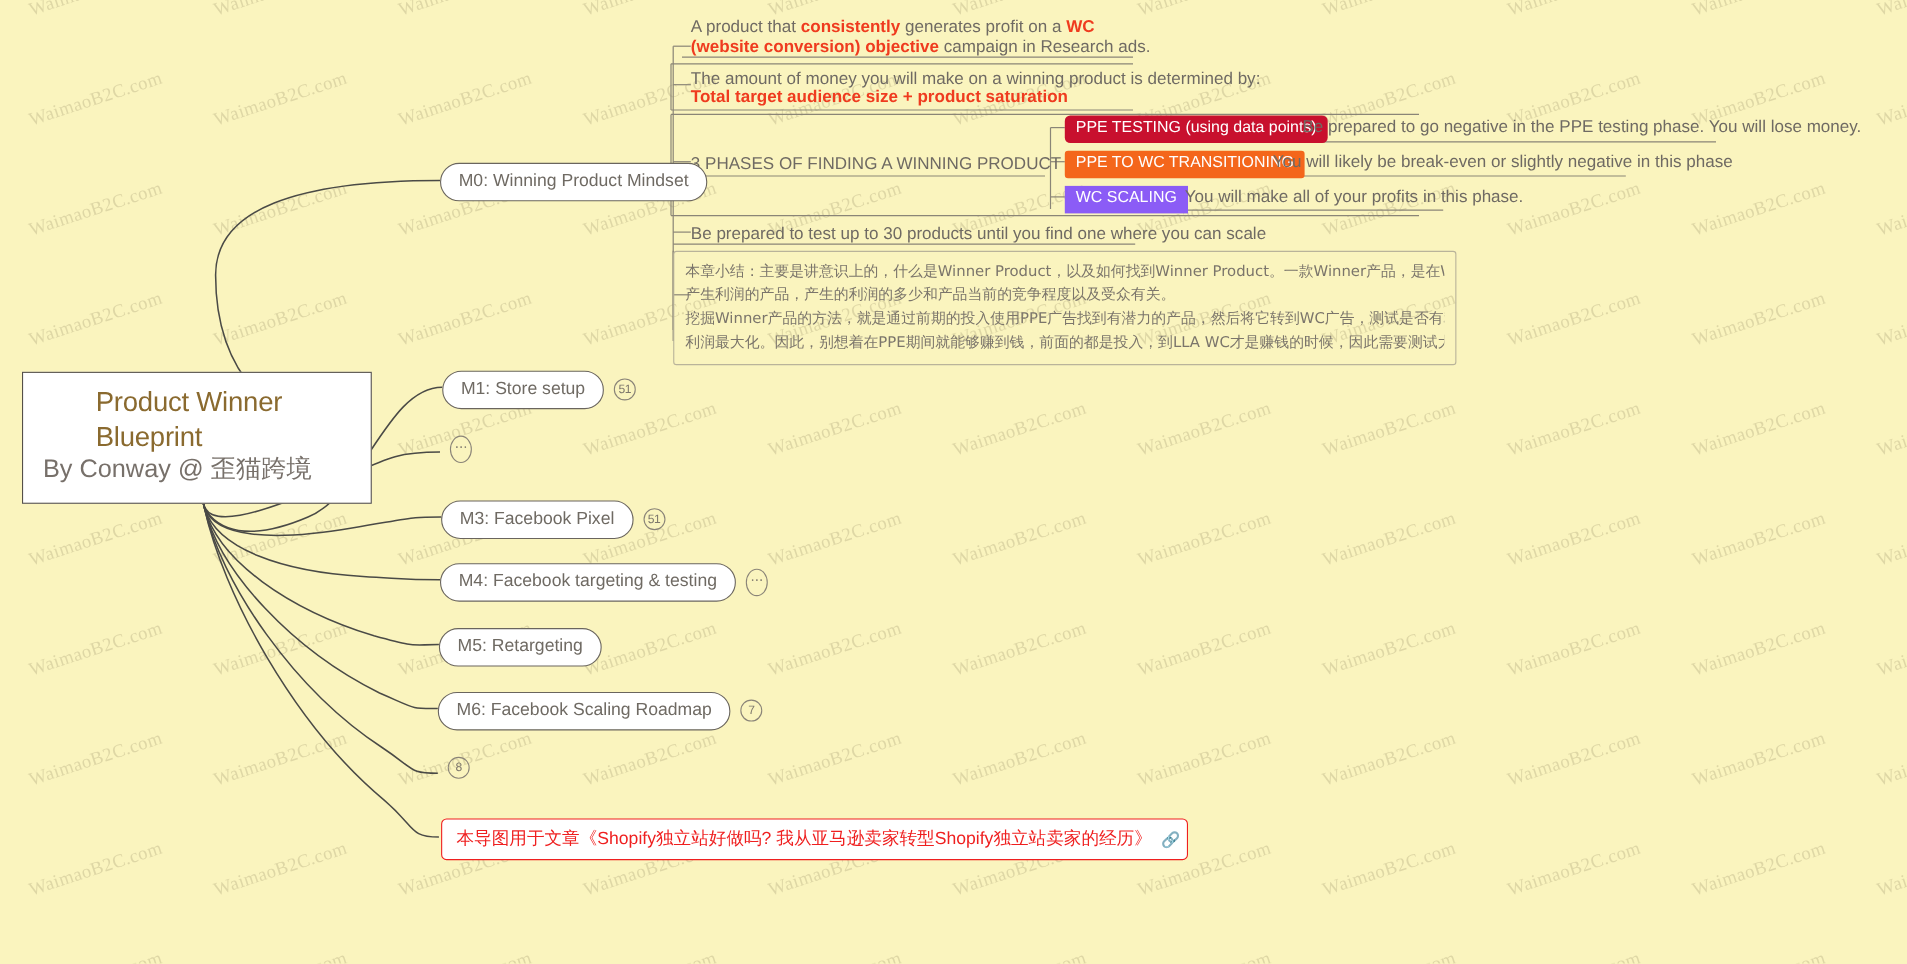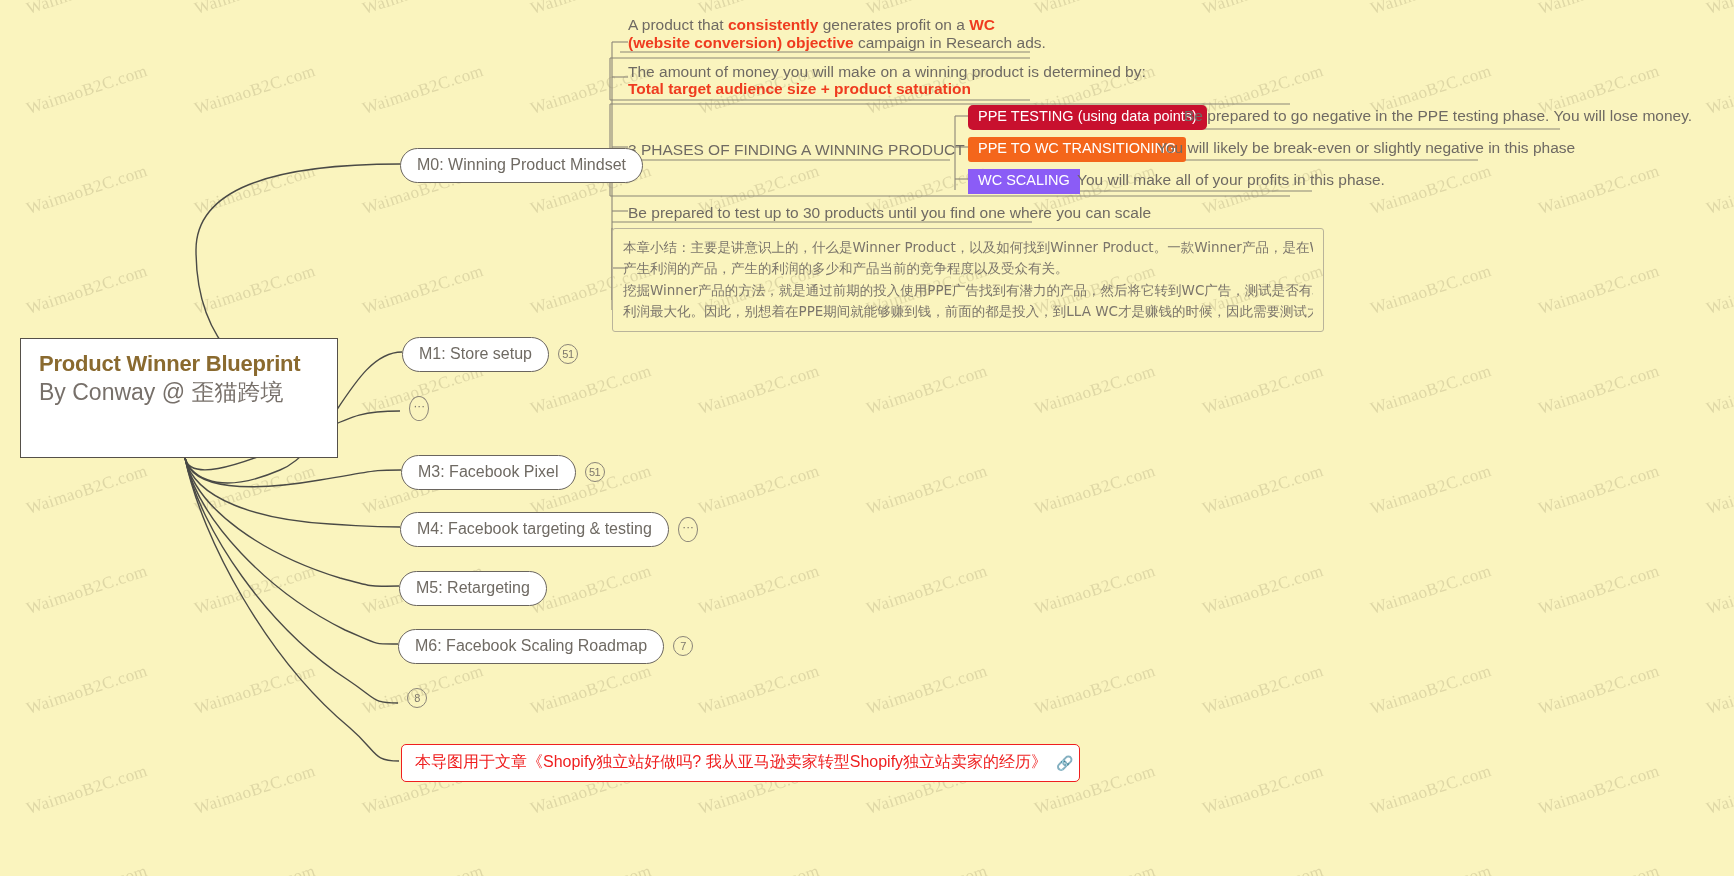--- a/index.html
+++ b/index.html
@@ -57,25 +57,26 @@
     top: 338px;
     width: 318px;
     height: 120px;
     background: #ffffff;
     border: 1.6px solid #555049;
     box-sizing: border-box;
     padding: 12px 0 0 18px;
     z-index: 6;
   }
   #root-node .title {
-    font-size: 22px;
-    font-weight: bold;
+    font-size: 25px;
+    font-weight: normal;
     color: #8a6a2f;
     letter-spacing: -0.2px;
     line-height: 1.22;
+    margin-left: 48px;
   }
   #root-node .byline,
   #root-node .site {
     font-size: 23px;
     color: #77706a;
     line-height: 1.26;
     font-weight: normal;
   }
 
   

